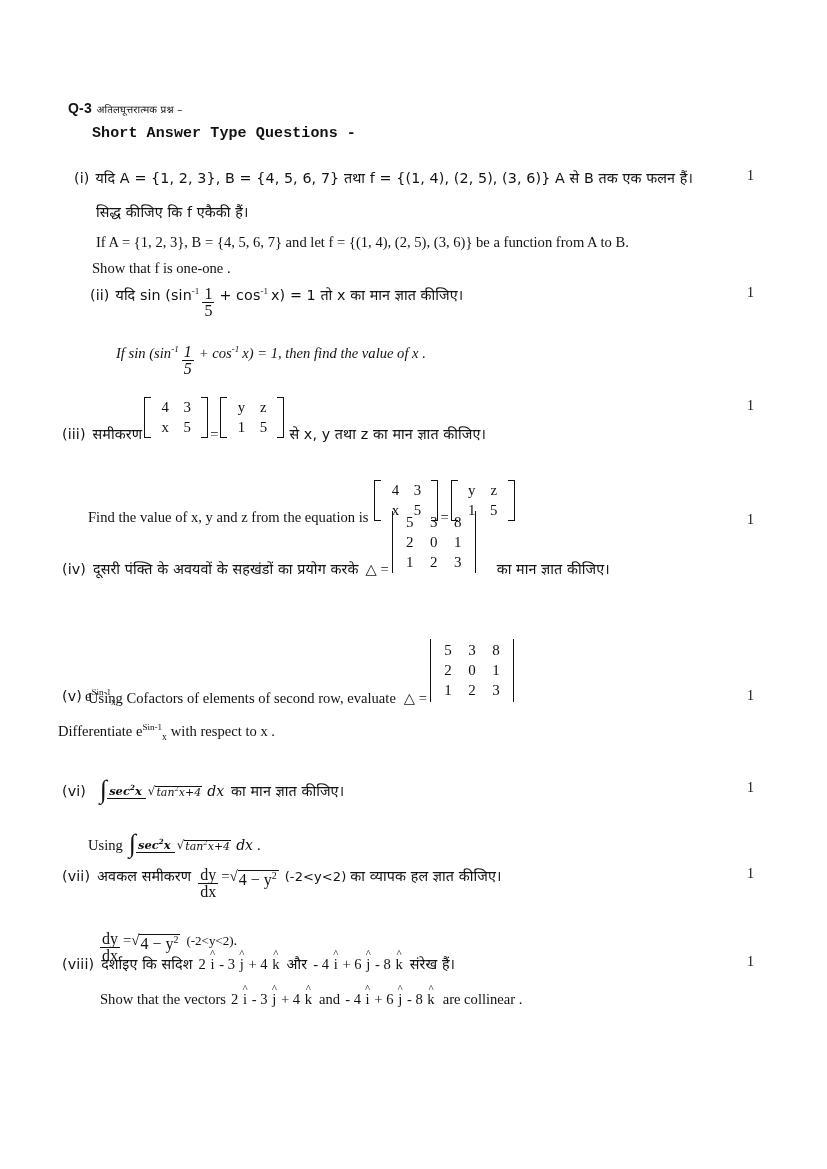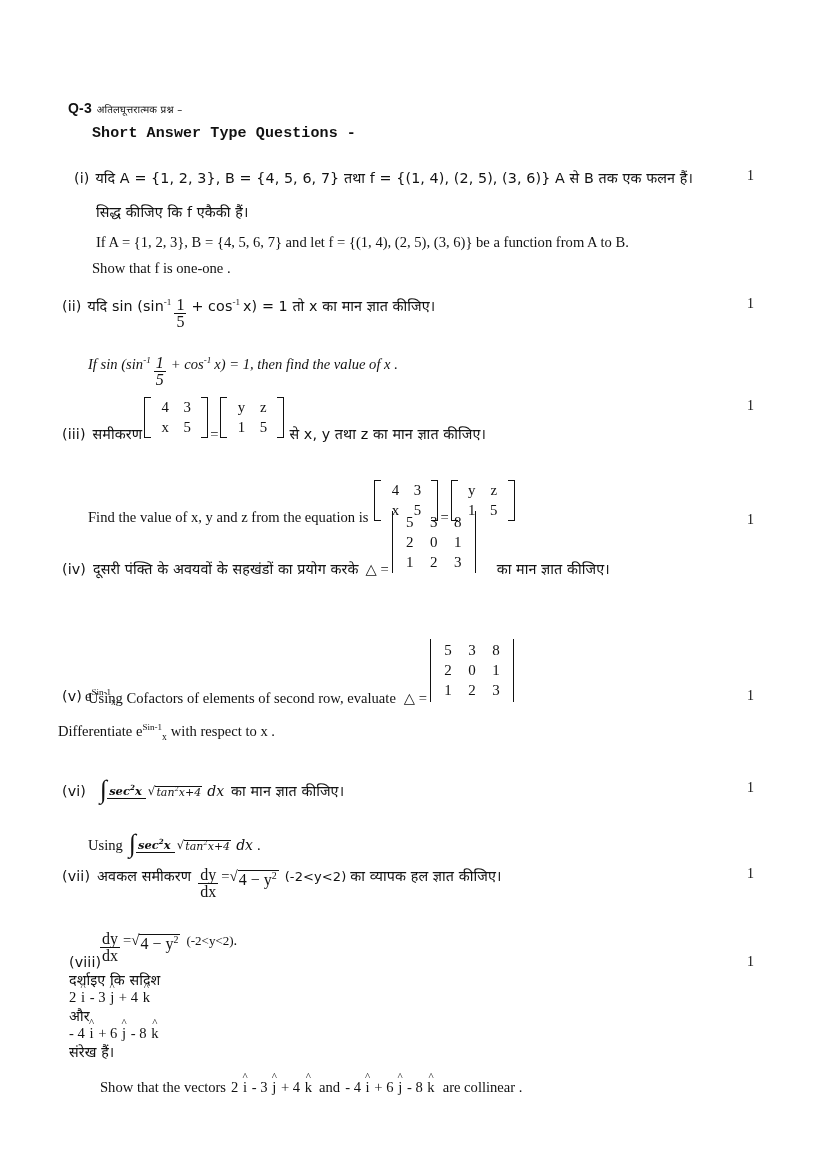--- a/index.html
+++ b/index.html
@@ -222,21 +222,21 @@
       <span class="hi-txt">सिद्ध  कीजिए  कि  f   एकैकी  हैं।</span>
     </div>
     <div class="line" style="padding-left:96px; margin-top:13px;">
       <span class="en-txt">If A = {1, 2, 3}, B = {4, 5, 6, 7} and let f  = {(1, 4), (2, 5), (3, 6)} be a function from A to B.</span>
     </div>
     <div class="line" style="padding-left:92px; margin-top:9px;">
       <span class="en-txt">Show that f is one-one .</span>
     </div>
   </div>
 
-  <div class="item" style="top:296px;">
+  <div class="item" style="top:285px;padding-left:28px;">
     <div class="line" style="padding-left:62px;">
       <span class="lbl hi-txt">(ii)</span>
       <span class="hi-txt" style="margin-left:6px;">यदि sin (sin</span>
       <span class="math"><sup class="exp">-1</sup></span>
       <span class="frac bar">
         <span class="num">1</span>
         <span class="den">5</span>
       </span>
       <span class="hi-txt" style="margin-left:2px;">+ cos</span>
       <span class="math"><sup class="exp">-1</sup></span>
@@ -426,21 +426,21 @@
       <span class="rad">
         <span class="sign">√</span>
         <span class="body"><span>4 − y</span><sup class="exp">2</sup></span>
       </span>
       <span class="en-txt" style="margin-left:6px; font-size:13px;">(-2&lt;y&lt;2)</span>
       <span class="en-txt">.</span>
     </div>
   </div>
 
   <div class="item" style="top:954px;">
-    <div class="line" style="padding-left:62px;flex-direction:column;">
+    <div class="line" style="padding-left:62px;">
       <span class="lbl hi-txt">(viii)</span>
       <span class="hi-txt" style="margin-left:7px;">दर्शाइए  कि  सदिश</span>
       <span class="math nb" style="margin-left:6px;">
         <span>2</span>
         <span class="vec"><span class="hat">^</span><span>i</span></span>
         <span>- 3</span>
         <span class="vec"><span class="hat">^</span><span>j</span></span>
         <span>+ 4</span>
         <span class="vec"><span class="hat">^</span><span>k</span></span>
       </span>

